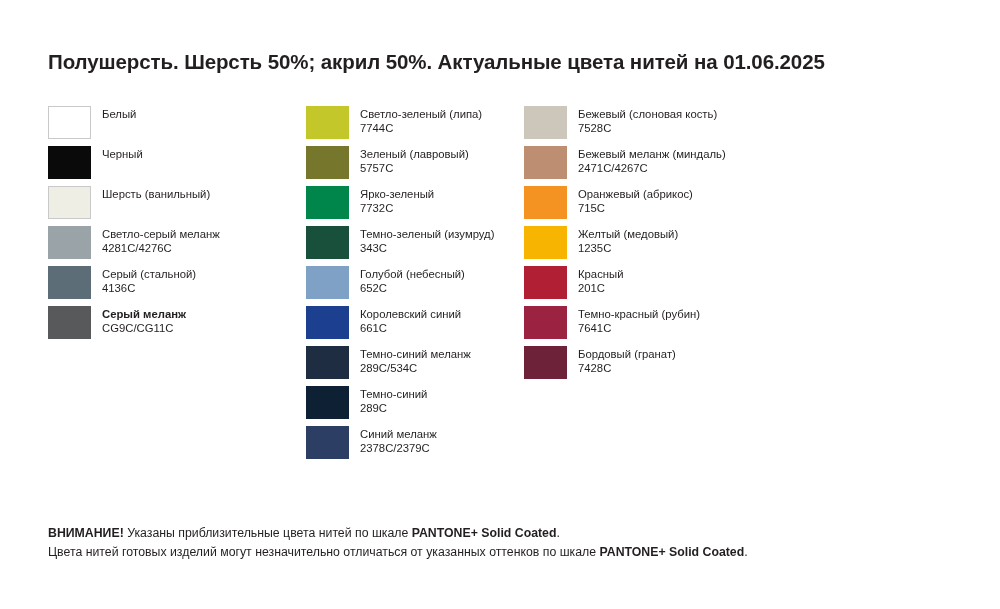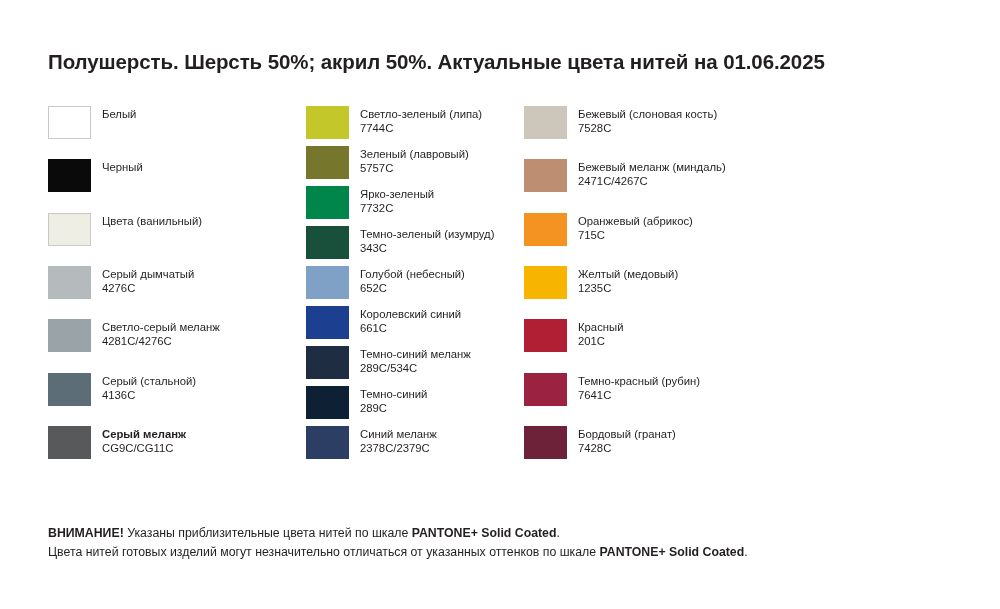--- a/index.html
+++ b/index.html
@@ -35,21 +35,20 @@
     left: 48px;
     top: 106px;
     width: 910px;
     display: flex;
     flex-direction: row;
     gap: 0;
   }
   .col {
     display: flex;
     flex-direction: column;
-    justify-content: space-between;
   }
   .col-1 { width: 218px; }
   .col-2 { width: 218px; padding-left: 40px; }
   .col-3 { width: 260px; }
 
   .swatch-row {
     display: flex;
     flex-direction: row;
     align-items: flex-start;
     height: 40px;
@@ -113,28 +112,21 @@
         </div>
         <div class="swatch-row">
           <div class="chip" style="background: rgb(10, 10, 10);"></div>
           <div class="labels">
             <div class="lbl-name">Черный</div>
           </div>
         </div>
         <div class="swatch-row">
           <div class="chip bordered" style="background: rgb(238, 238, 228);"></div>
           <div class="labels">
-            <div class="lbl-name">Цвета (ванильный)</div>
-          </div>
-        </div>
-        <div class="swatch-row">
-          <div class="chip" style="background: rgb(181, 187, 189);"></div>
-          <div class="labels">
-            <div class="lbl-name">Серый дымчатый</div>
-            <div class="lbl-code">4276C</div>
+            <div class="lbl-name">Шерсть (ванильный)</div>
           </div>
         </div>
         <div class="swatch-row">
           <div class="chip" style="background: rgb(154, 163, 168);"></div>
           <div class="labels">
             <div class="lbl-name">Светло-серый меланж</div>
             <div class="lbl-code">4281C/4276C</div>
           </div>
         </div>
         <div class="swatch-row">

